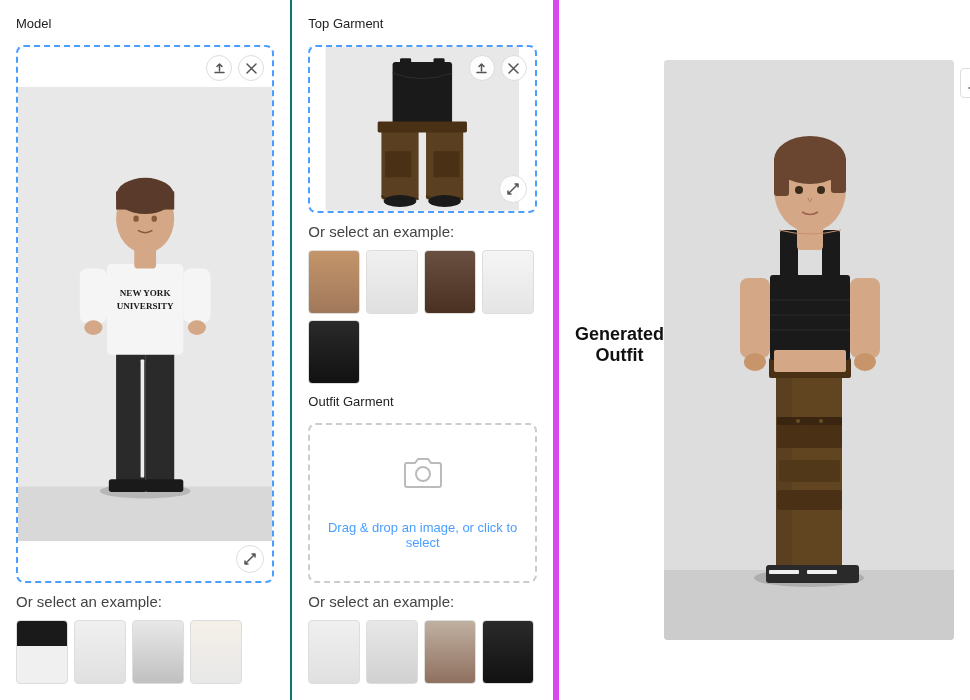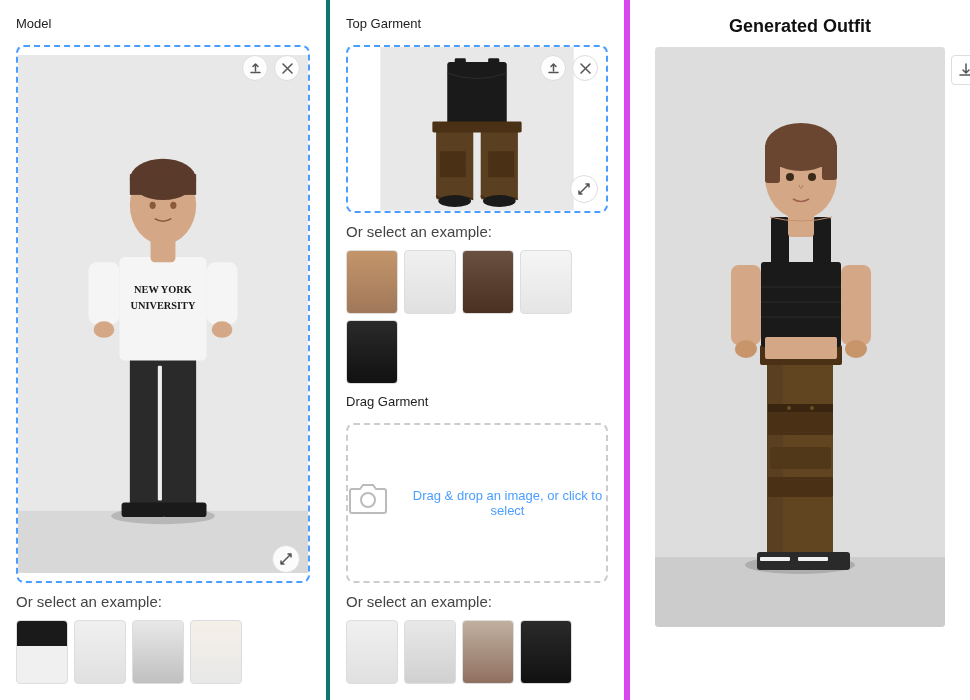--- a/index.html
+++ b/index.html
@@ -9,42 +9,42 @@
       width: 970px;
       height: 700px;
       overflow: hidden;
       display: flex;
     }
 
     
     .left-panel {
       width: 330px;
       padding: 16px;
-      border-right: 4px solid #0f766e;
+      border-right: 2px solid #0f766e;
       display: flex;
       flex-direction: column;
       gap: 10px;
     }
 
     
     .middle-panel {
       width: 300px;
       padding: 16px;
       border-right: 6px solid #d946ef;
       display: flex;
       flex-direction: column;
       gap: 10px;
     }
 
     
     .right-panel {
       flex: 1;
       padding: 16px;
       display: flex;
-      flex-direction: column;
+      flex-direction: row;
       align-items: center;
     }
 
     .section-label {
       font-size: 13px;
       font-weight: 500;
       color: #222;
       margin-bottom: 4px;
     }
 
@@ -62,21 +62,21 @@
     }
 
     .upload-area-garment {
       height: 230px;
     }
 
     .upload-area-lower {
       height: 220px;
       border-color: #ccc;
       display: flex;
-      flex-direction: row;
+      flex-direction: column;
       align-items: center;
       justify-content: center;
       gap: 21px;
     }
 
     .upload-icons {
       position: absolute;
       top: 8px;
       right: 8px;
       display: flex;
@@ -350,21 +350,21 @@
   <div class="or-select">Or select an example:</div>
 
   <div class="thumbnail-row">
     <div class="thumb thumb-garment-1"></div>
     <div class="thumb thumb-garment-2"></div>
     <div class="thumb thumb-garment-3"></div>
     <div class="thumb thumb-garment-4"></div>
     <div class="thumb thumb-garment-5"></div>
   </div>
 
-  <div class="section-label">Drag Garment</div>
+  <div class="section-label">Outfit Garment</div>
 
   <div class="upload-area upload-area-lower">
     <div class="camera-icon">
       <svg width="40" height="36" viewBox="0 0 40 36" fill="none" xmlns="http://www.w3.org/2000/svg">
         <path d="M15 4L12 8H4C2.9 8 2 8.9 2 10V30C2 31.1 2.9 32 4 32H36C37.1 32 38 31.1 38 30V10C38 8.9 37.1 8 36 8H28L25 4H15Z" stroke="#bbb" stroke-width="2" fill="none"></path>
         <circle cx="20" cy="19" r="7" stroke="#bbb" stroke-width="2" fill="none"></circle>
       </svg>
     </div>
     <div class="drag-drop-text">
       <span>Drag &amp; </span><span style="color:#4a9eff;cursor:pointer;">drop</span><span> an image, or click to select</span>

